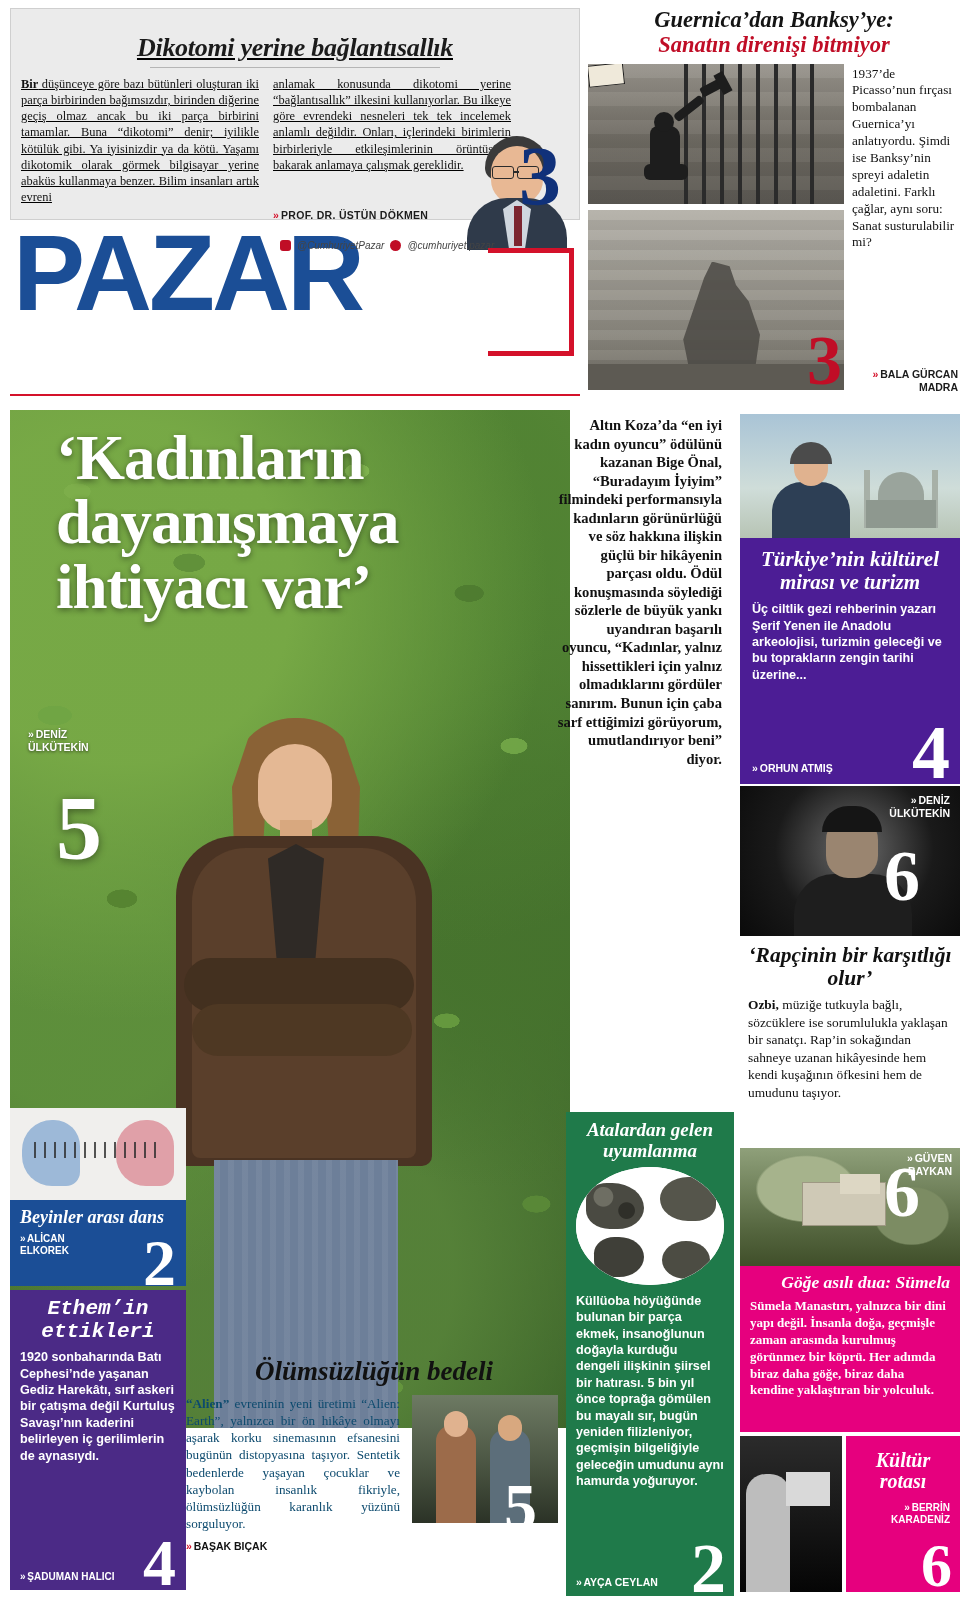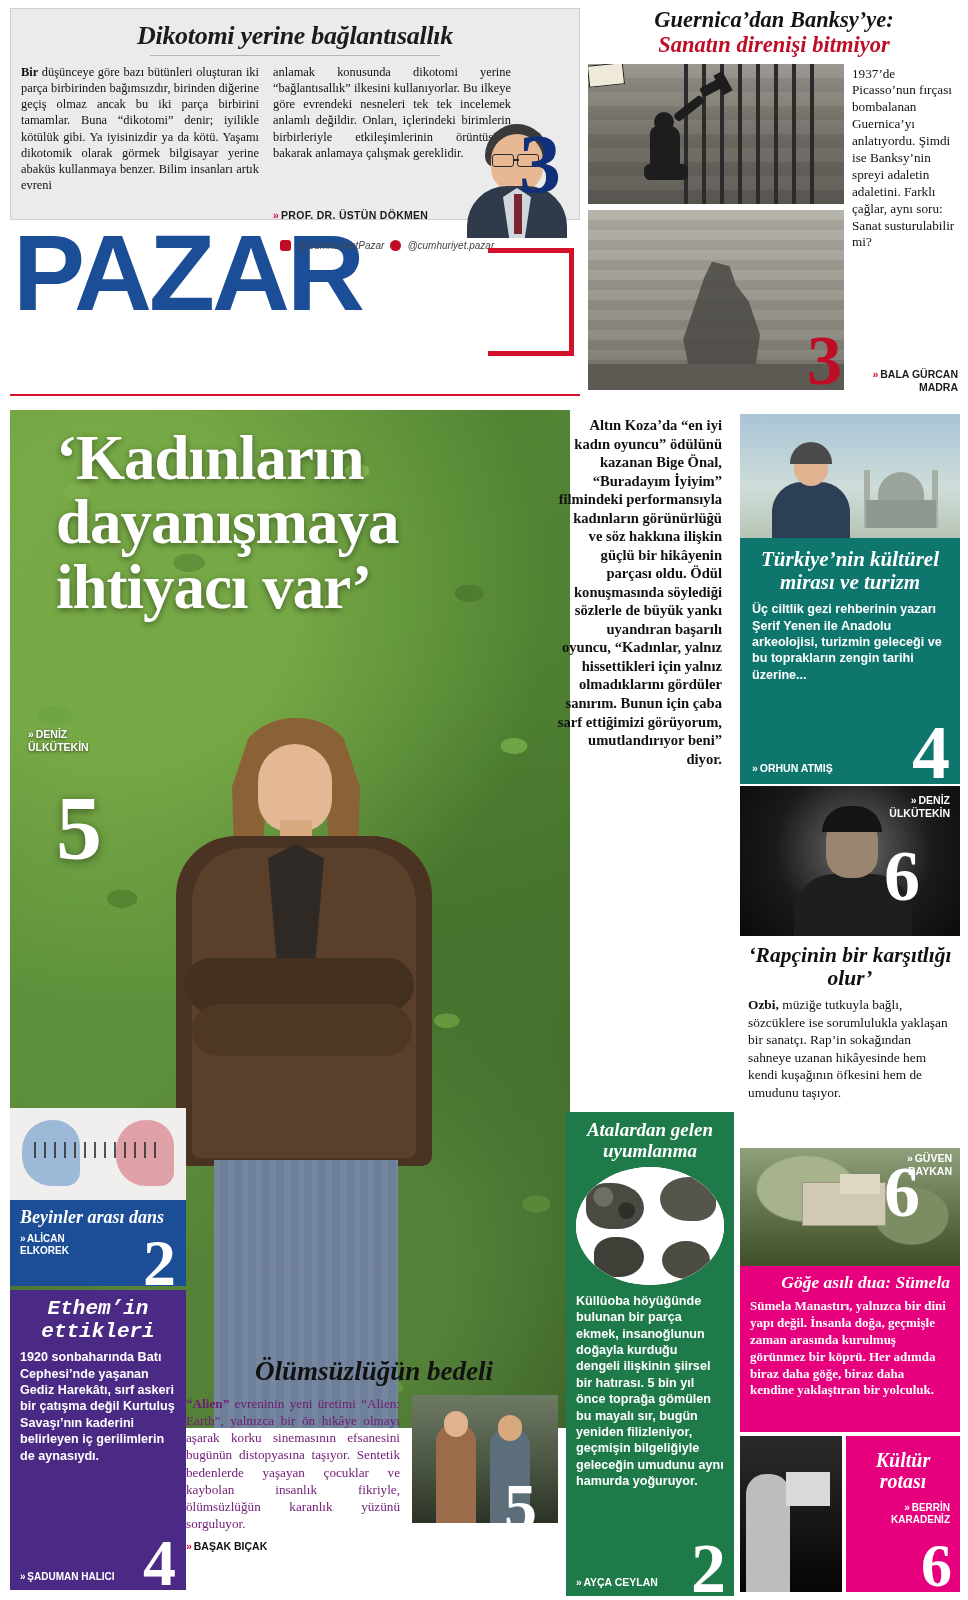--- a/index.html
+++ b/index.html
@@ -17,21 +17,22 @@
     background: #fff;
   }
 
   
   .top-left {
     position: absolute;
     left: 10px; top: 8px;
     width: 570px; height: 212px;
     background: #ebebeb;
     border: 1px solid #cfcfcf;
-    padding: 10px 10px 8px 10px;
+    padding: 22px 10px 8px 10px;
+    text-decoration: underline;
   }
   .tl-title {
     text-align: center;
     font-family: "Liberation Serif", serif;
     font-style: italic;
     font-weight: bold;
     font-size: 26px;
     color: #1b1b1b;
     letter-spacing: -0.3px;
     margin: 2px 0 4px 0;
@@ -282,21 +283,21 @@
   .mosque .min1 { position:absolute; left:8px; bottom:0; width:6px; height:58px; background:#a7b0a7;}
   .mosque .min2 { position:absolute; right:8px; bottom:0; width:6px; height:58px; background:#a7b0a7;}
   .mosque .base { position:absolute; left:10px; bottom:0; width:70px; height:28px; background:#8e988f;}
   .manhead { position:absolute; left:28px; bottom:0; width:86px; height:96px;}
   .manhead .h { position:absolute; left:26px; top:6px; width:34px; height:38px; background:#e0b28f; border-radius:17px;}
   .manhead .hr { position:absolute; left:22px; top:0px; width:42px; height:22px; background:#4b4b4b; border-radius:21px 21px 0 0;}
   .manhead .b { position:absolute; left:4px; top:40px; width:78px; height:58px; background:#2d3f55; border-radius:30px 30px 0 0;}
 
   .rail-pink {
     position: absolute; left: 740px; top: 538px; width: 220px; height: 246px;
-    background: #0f766e; color: #fff; padding: 10px 12px;
+    background: #4c1d95; color: #fff; padding: 10px 12px;
   }
   .rp-title {
     font-family: "Liberation Serif", serif; font-style: italic; font-weight: bold;
     font-size: 21px; line-height: 1.08; text-align: center; margin-bottom: 8px;
   }
   .rp-body {
     font-family: "Liberation Sans", sans-serif;
     font-weight: bold; font-size: 12.6px; line-height: 1.3;
   }
   .rp-byline {
@@ -408,21 +409,21 @@
 
   
   .bc {
     position: absolute; left: 186px; top: 1356px; width: 376px; height: 240px;
   }
   .bc-title {
     font-family:"Liberation Serif",serif; font-style:italic; font-weight:bold;
     font-size: 27px; text-align: center; color:#111; margin: 0 0 8px 0;
   }
   .bc-cols { display:flex; gap: 12px; position: relative;}
-  .bc-text { width: 214px; font-size: 13.2px; line-height:1.3; text-align: justify; color:#701a75;}
+  .bc-text { width: 214px; font-size: 13.2px; line-height:1.3; text-align: justify; color:#0c4a6e;}
   .bc-text b { font-weight:bold;}
   .bc-photo { width: 146px; height: 128px; background:#3f4a3a; position:relative; overflow:hidden;}
   .bcp { position:absolute; inset:0; background: linear-gradient(180deg,#6d7a63 0%,#47513f 60%,#2b3226 100%);}
   .bcp .k1 { position:absolute; left:24px; top:30px; width:40px; height:98px; background:#9c6b4a; border-radius:16px 16px 0 0;}
   .bcp .k1h { position:absolute; left:32px; top:16px; width:24px; height:26px; background:#e0b28f; border-radius:12px;}
   .bcp .k2 { position:absolute; left:78px; top:34px; width:40px; height:94px; background:#5c6e7a; border-radius:16px 16px 0 0;}
   .bcp .k2h { position:absolute; left:86px; top:20px; width:24px; height:26px; background:#d8a87f; border-radius:12px;}
   .bc-byline { position:absolute; left:0; bottom:-20px; font-family:"Liberation Sans",sans-serif; font-weight:bold; font-size:10.5px; color:#111;}
   .bc-num { position:absolute; left:318px; bottom:-8px; font-family:"Liberation Serif",serif; font-weight:bold; font-size:66px; line-height:1; color:#fff;}
 

